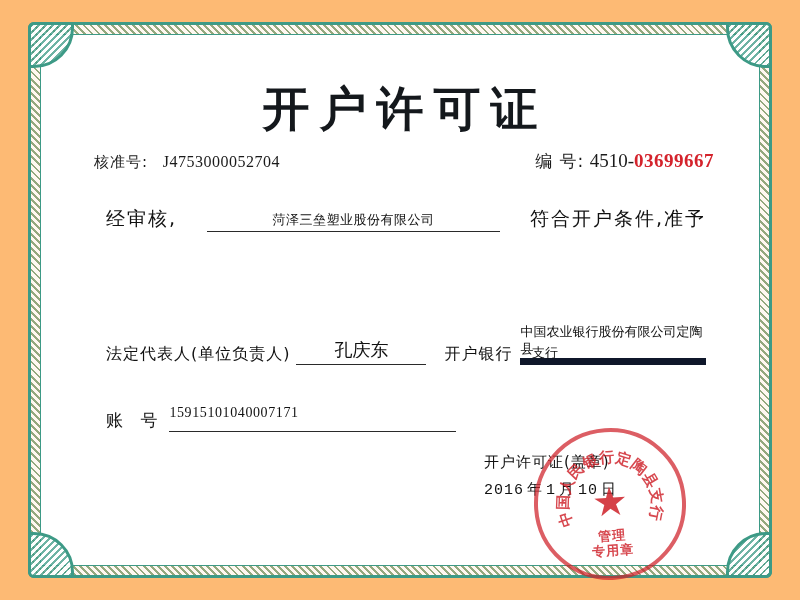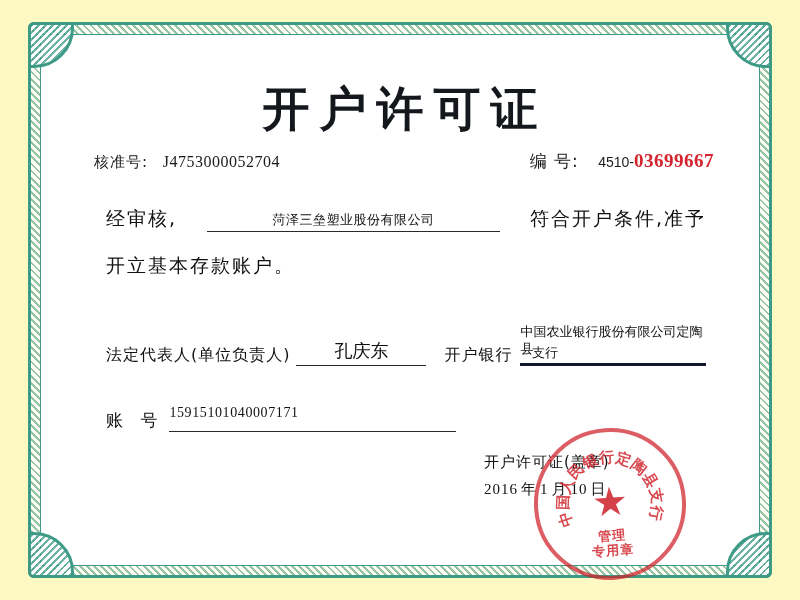--- a/index.html
+++ b/index.html
@@ -9,21 +9,21 @@
     height: 600px;
     background: #ffffff;
     font-family: "Liberation Sans", sans-serif;
   }
 
   #cert {
     position: relative;
     width: 800px;
     height: 600px;
     overflow: hidden;
-    background: #fef9c3;
+    background: #fdba74;
   }
 
   
   .border-outer {
     position: absolute;
     left: 28px;
     top: 22px;
     width: 744px;
     height: 556px;
     border: 3px solid #3d9a86;
@@ -179,23 +179,23 @@
     position: absolute;
     right: 42px;
     top: 112px;
     font-size: 17px;
     color: #1b1b1b;
     font-family: "DejaVu Sans", sans-serif;
     white-space: nowrap;
   }
   .row-number .prefix { letter-spacing: 1px; margin-left: 32px; }
   .row-number .num-black {
-    font-family: Liberation Sans, sans-serif;
-    font-size: 14px;
-    margin-left: 14px;
+    font-family: Liberation Serif, serif;
+    font-size: 19px;
+    margin-left: 0;
   }
   .row-number .num-red {
     color: #d4232c;
     font-family: "Liberation Serif", serif;
     font-size: 19px;
     font-weight: bold;
     letter-spacing: 0.5px;
     text-align: right;
   }
 
@@ -254,24 +254,24 @@
     border-bottom: 1px solid #2a2a2a;
     text-align: center;
     font-size: 18px;
     padding-bottom: 2px;
     white-space: nowrap;
   }
   .bank-lbl { letter-spacing: 1px; white-space: nowrap; margin-left: 12px; }
   .bank-fill {
     flex: 1;
     margin-left: 8px;
-    border-bottom: 3px solid #0f172a;
+    border-bottom: 7px solid #0f172a;
     font-size: 13px;
     line-height: 17px;
-    padding-bottom: 6px;
+    padding-bottom: 1px;
     text-align: left;
     white-space: normal;
   }
   .bank-second {
     position: absolute;
     left: 488px;
     top: 306px;
     font-size: 13px;
     color: #111;
     font-family: "DejaVu Sans", sans-serif;
@@ -313,21 +313,21 @@
   }
   .issue-date {
     position: absolute;
     left: 440px;
     top: 442px;
     font-size: 15px;
     color: #111;
     font-family: "DejaVu Sans", sans-serif;
     letter-spacing: 1px;
   }
-  .issue-date .n { font-family: Liberation Serif, serif; }
+  .issue-date .n { font-family: Liberation Mono, monospace; }
   .issue-date .u { margin: 0 3px; }
 
   
   .seal {
     position: absolute;
     left: 490px;
     top: 390px;
     width: 152px;
     height: 152px;
     border-radius: 50%;
@@ -409,21 +409,20 @@
       <span class="prefix">编 号:</span>
       <span class="num-black">4510-</span><span class="num-red">03699667</span>
     </div>
 
     <div class="line1">
       <span class="seg">经审核,</span>
       <span class="fill">菏泽三垒塑业股份有限公司</span>
       <span class="seg">符合开户条件,准予</span>
     </div>
 
-    <div class="line2">开立基本存款账户。</div>
 
     <div class="line3">
       <span class="lbl">法定代表人(单位负责人)</span>
       <span class="rep-fill">孔庆东</span>
       <span class="bank-lbl">开户银行</span>
       <span class="bank-fill">中国农业银行股份有限公司定陶县</span>
     </div>
     <div class="bank-second">支行</div>
 
     <div class="line4">

